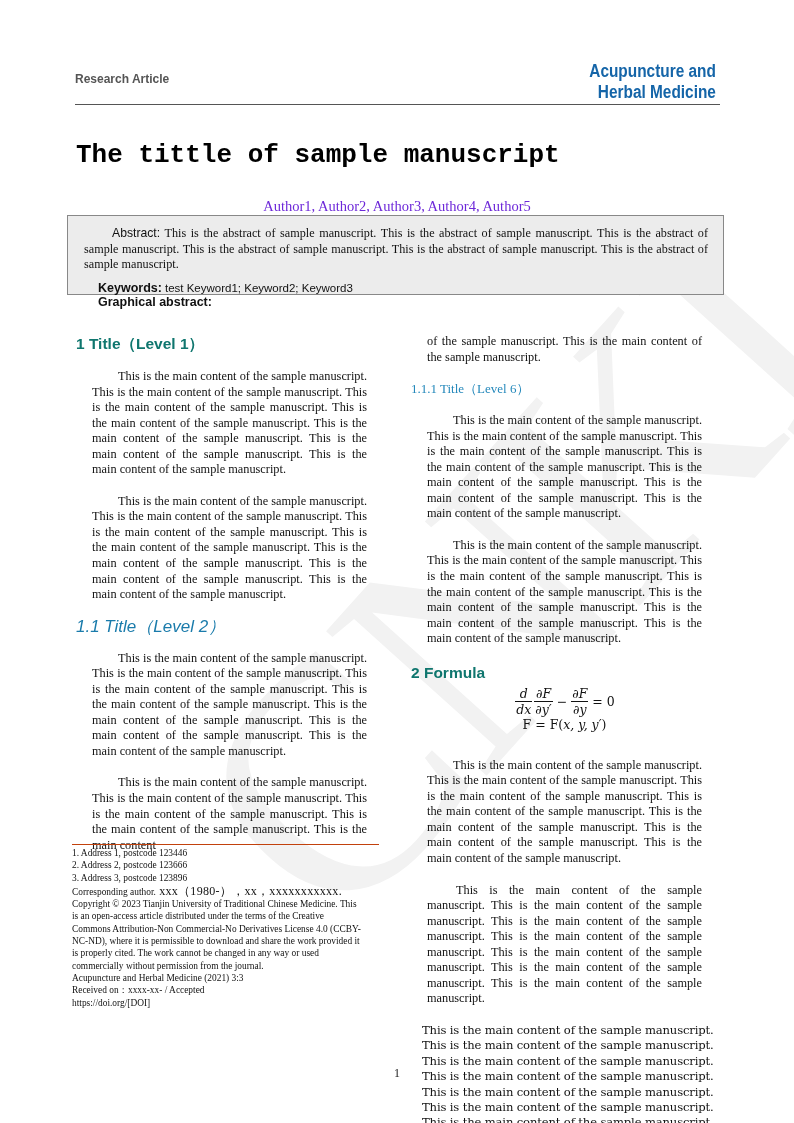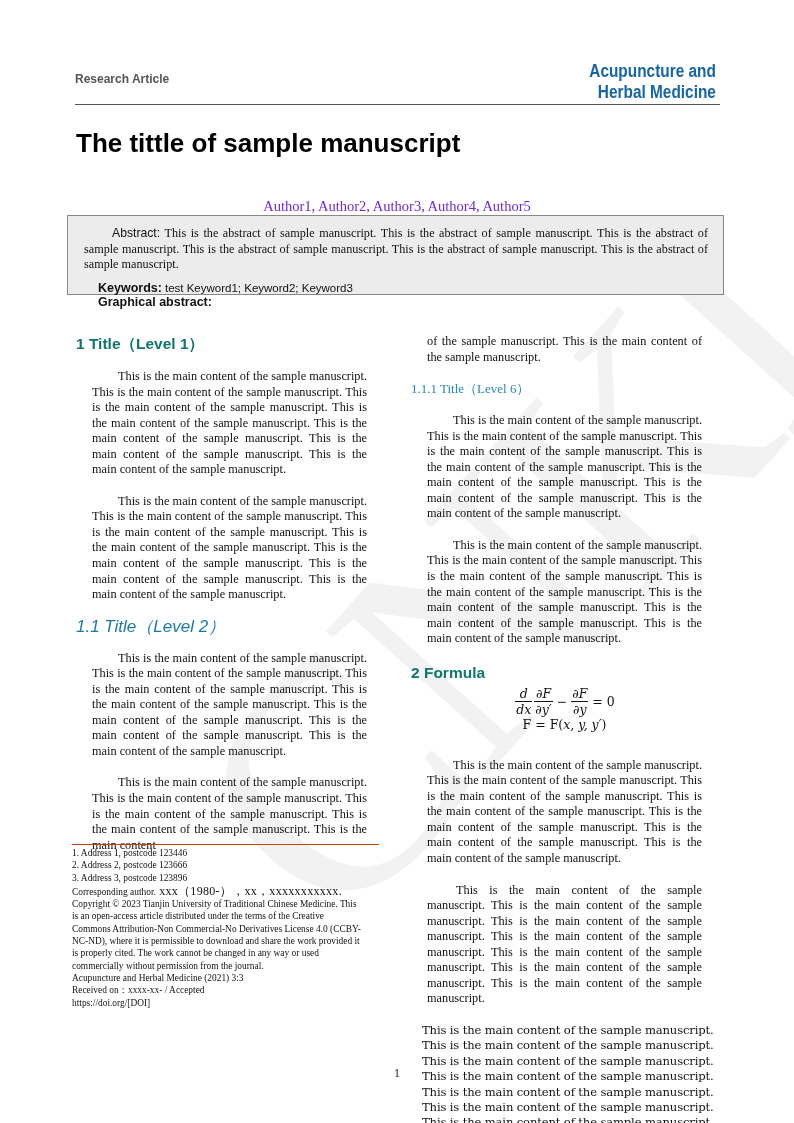--- a/index.html
+++ b/index.html
@@ -4,21 +4,21 @@
 <style>
   html, body { margin: 0; padding: 0; background: #ffffff; }
   body { width: 794px; height: 1123px; position: relative; overflow: hidden; font-family: "Liberation Serif", serif; color: #111; }
 
   .watermark { position: absolute; left: 130px; top: 390px; font-family: "Liberation Serif", serif; font-size: 330px; color: #f2f2f2; transform: rotate(-48deg); transform-origin: center; letter-spacing: -10px; z-index: 0; pointer-events: none; white-space: nowrap; }
 
   .header { position: absolute; left: 75px; top: 60px; width: 645px; height: 44px; border-bottom: 1px solid #555; z-index: 1; }
   .header .article-type { position: absolute; left: 0; bottom: 18px; font-family: "Liberation Sans", sans-serif; font-weight: bold; font-size: 12px; color: #555; }
   .header .journal { position: absolute; right: 4px; bottom: 1px; text-align: right; font-family: "Liberation Sans", sans-serif; font-weight: bold; font-size: 17.5px; line-height: 21px; color: #1565a8; transform: scaleX(0.88); transform-origin: right bottom; }
 
-  .title { position: absolute; left: 76px; top: 128px; font-family: Liberation Sans, sans-serif; font-weight: bold; font-size: 26px; color: #000; z-index: 1; }
+  .title { position: absolute; left: 76px; top: 140px; font-family: Liberation Mono, monospace; font-weight: bold; font-size: 26px; color: #000; z-index: 1; }
   .authors { position: absolute; left: 0; width: 794px; top: 198px; text-align: center; font-size: 14.5px; color: #6d28d9; z-index: 1; }
 
   .abstract-box { position: absolute; left: 67px; top: 215px; width: 657px; height: 80px; background: #ececec; border: 1px solid #888; box-sizing: border-box; padding: 2px 7px 0 8px; z-index: 1; font-size: 12.2px; line-height: 15.6px; }
   .abstract-box .abstract-text { text-align: justify; text-indent: 28px; margin: 8px; }
   .abstract-box .label { font-family: "Liberation Sans", sans-serif; }
   .abstract-box .bold-label { font-family: "Liberation Sans", sans-serif; font-weight: bold; font-size: 12.5px; }
   .abstract-box .kw { font-family: "Liberation Sans", sans-serif; font-size: 11.5px; }
   .abstract-box .row { margin: 0; line-height: 14.5px; padding-left: 22px; }
 
   .col { position: absolute; width: 307px; z-index: 1; font-size: 12.3px; line-height: 15.55px; }

